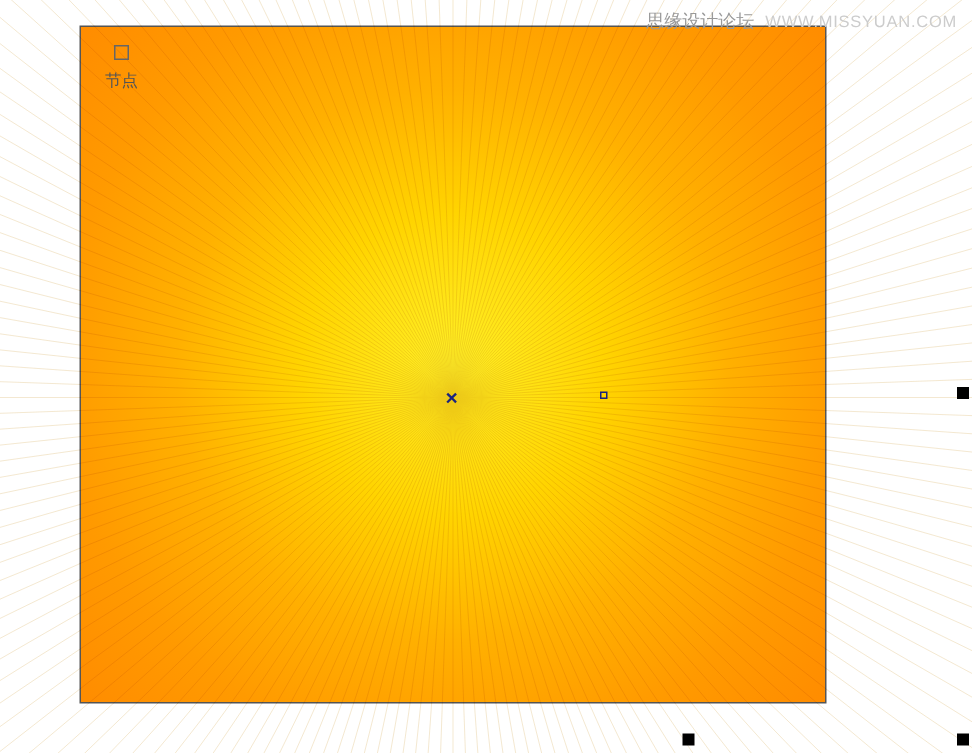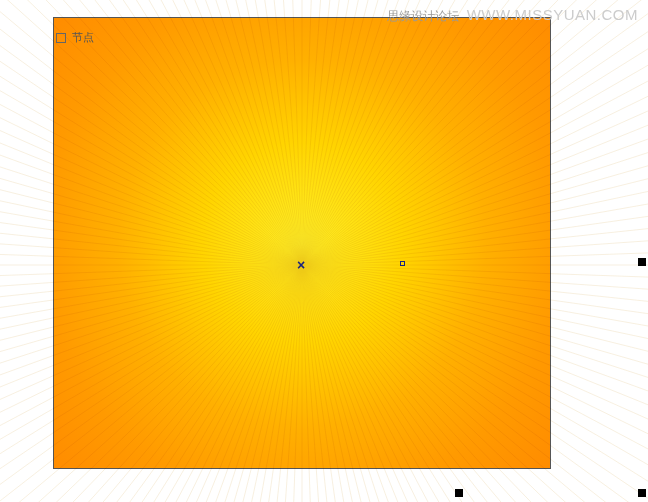--- a/index.html
+++ b/index.html
@@ -13,21 +13,21 @@
     }
     .watermark {
       position: absolute;
       top: 6px;
       right: 10px;
       font-size: 12px;
       color: #999;
       z-index: 100;
     }
     .watermark-url {
-      font-size: 15px;
+      font-size: 11px;
       color: #ccc;
       letter-spacing: 0.5px;
       margin-left: 4px;
     }
     .canvas-area {
       position: absolute;
       top: 0;
       left: 0;
       width: 648px;
       height: 502px;
@@ -55,25 +55,26 @@
       position: absolute;
       top: 0;
       left: 0;
       pointer-events: none;
       opacity: 0.35;
       z-index: 2;
     }
     .layer-indicator {
       position: absolute;
       top: 30px;
-      left: 56px;
+      left: 70px;
       z-index: 20;
       display: flex;
       align-items: center;
       gap: 6px;
+      flex-direction: column;
     }
     .layer-checkbox {
       width: 10px;
       height: 10px;
       border: 1px solid #666;
       background: transparent;
     }
     .layer-label {
       font-size: 11px;
       color: #555;

